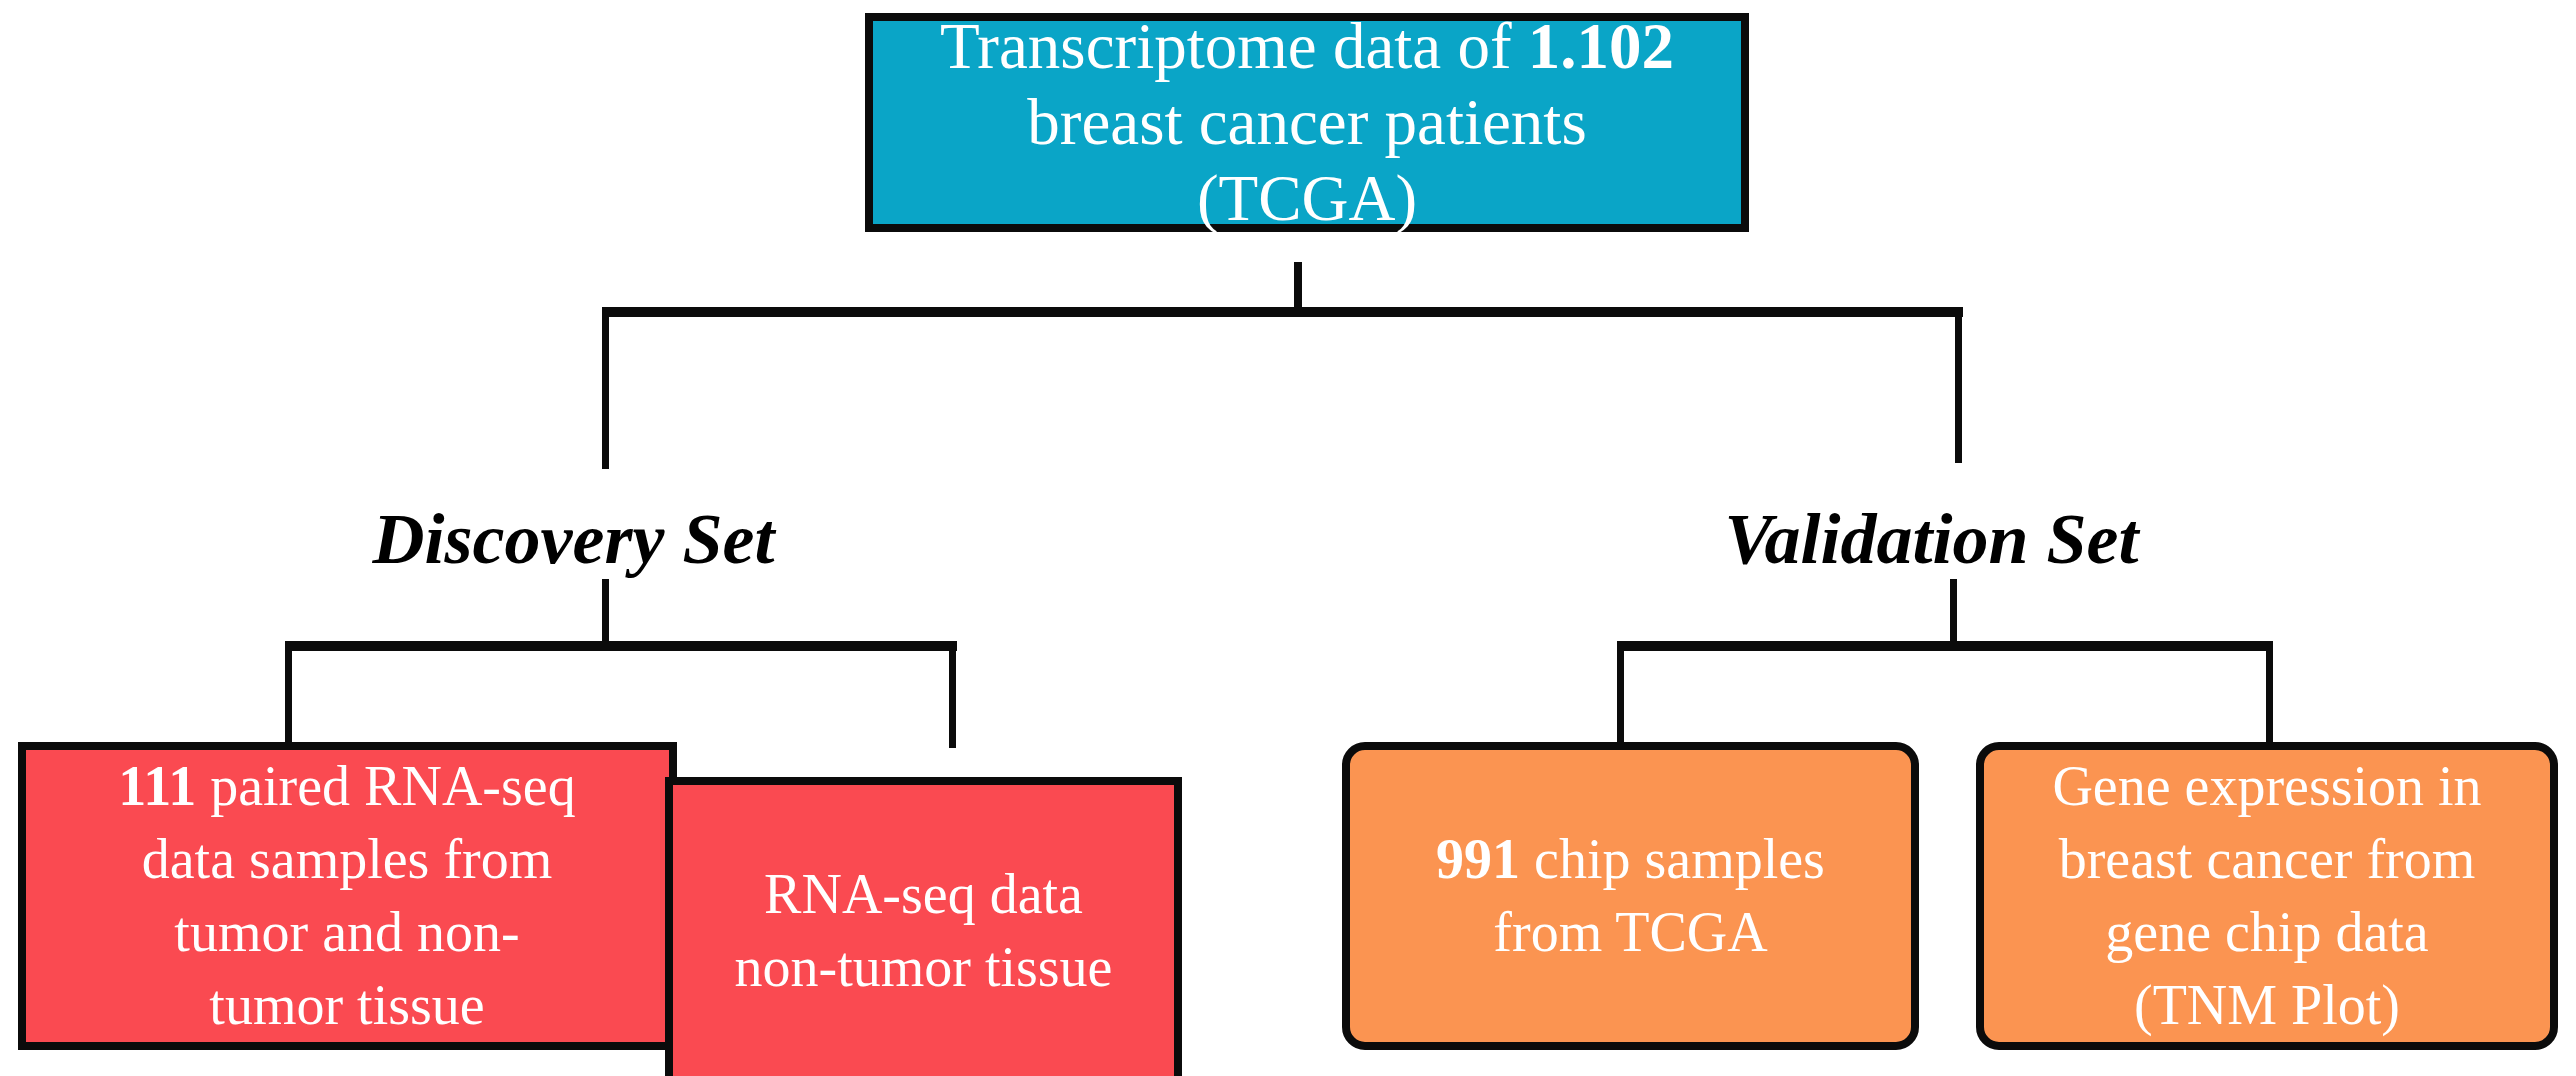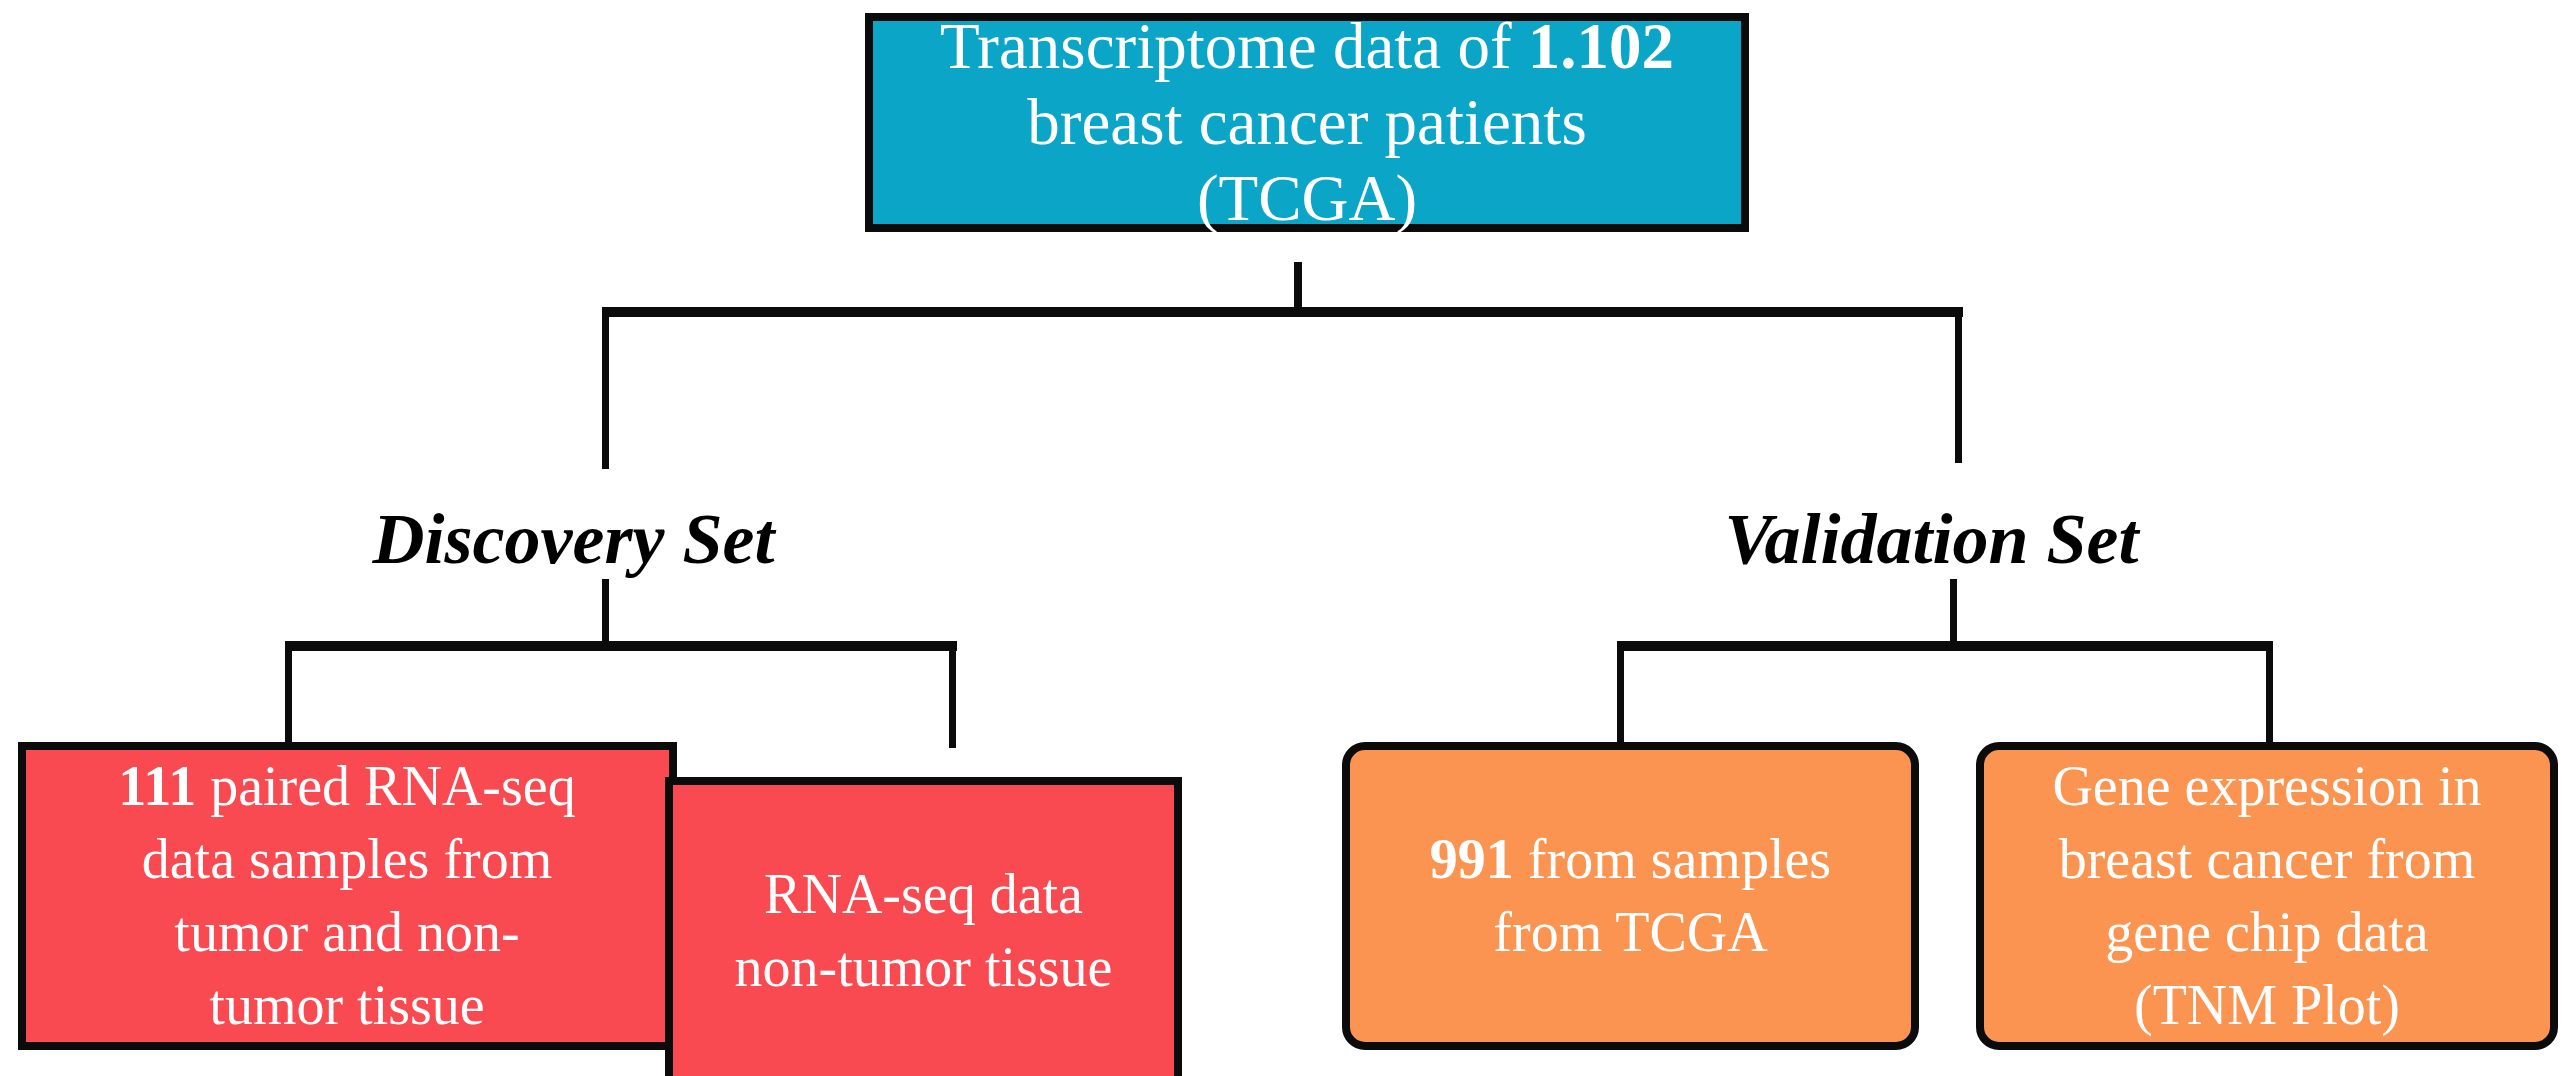--- a/index.html
+++ b/index.html
@@ -109,21 +109,21 @@
 
   <div class="box leaf red d2">
     <div class="txt">
       <div>RNA-seq data</div>
       <div>non-tumor tissue</div>
     </div>
   </div>
 
   <div class="box leaf orange v1">
     <div class="txt">
-      <div><b>991</b><span> from samples</span></div>
+      <div><b>991</b><span> chip samples</span></div>
       <div>from TCGA</div>
     </div>
   </div>
 
   <div class="box leaf orange v2">
     <div class="txt">
       <div>Gene expression in</div>
       <div>breast cancer from</div>
       <div>gene chip data</div>
       <div>(TNM Plot)</div>

